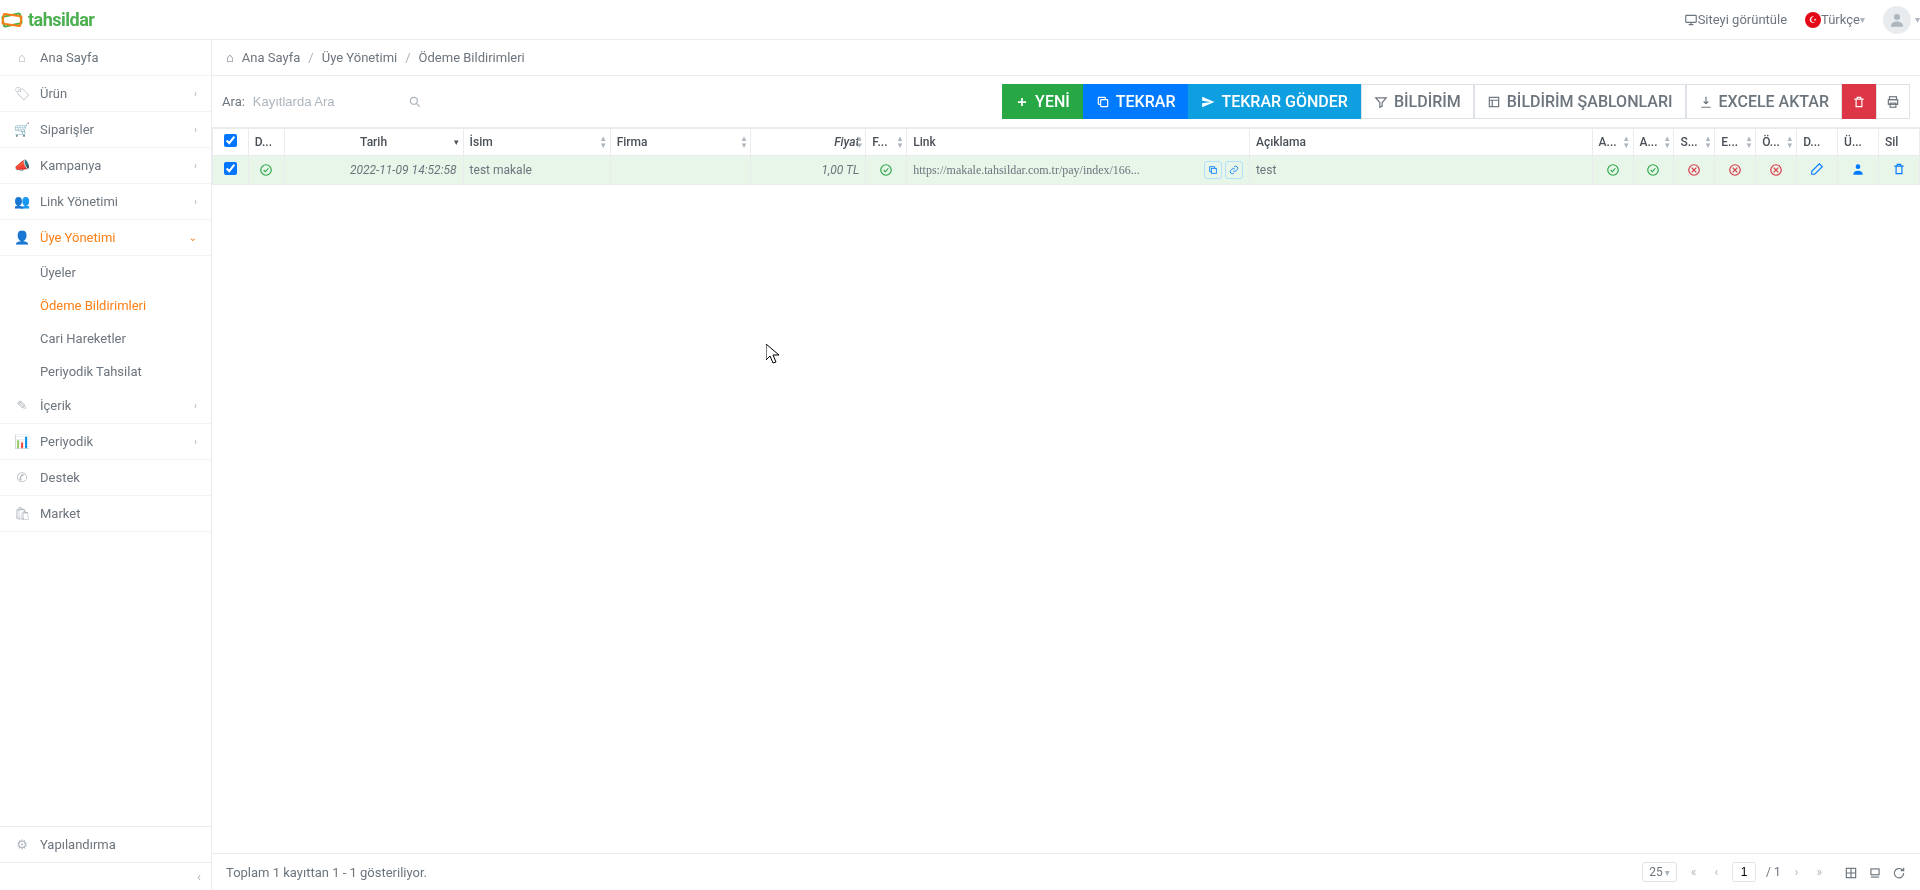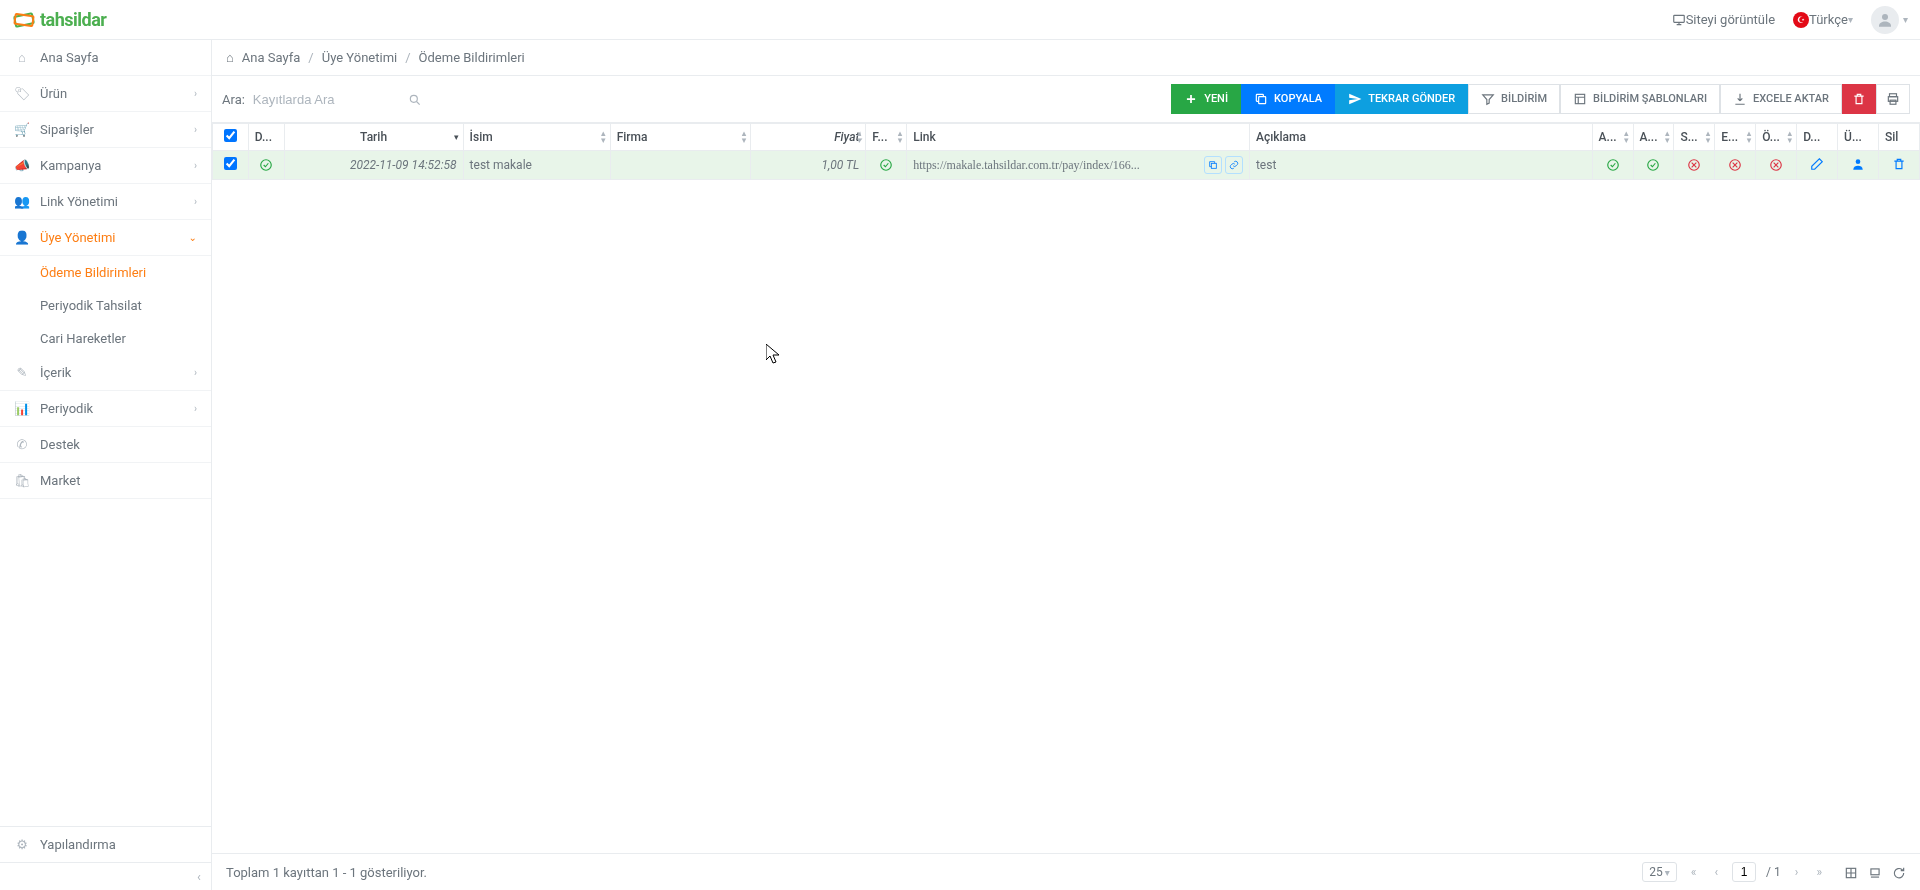--- a/index.html
+++ b/index.html
@@ -1,19 +1,19 @@
 <!DOCTYPE html>
 <html><head>
 <meta charset="utf-8">
 <style>
   * { box-sizing: border-box; margin: 0; padding: 0; }
   body { font-family: -apple-system, BlinkMacSystemFont, "Segoe UI", Roboto, Arial, sans-serif; font-size: 13px; color: #6c757d; background: #fff; overflow: hidden; }
   
   
-  .topbar { height: 40px; display: flex; align-items: center; justify-content: space-between; padding: 0 12px; border-bottom: 1px solid #e9ecef; }
+  .topbar { height: 40px; display: flex; align-items: center; justify-content: space-between; padding: 0 0; border-bottom: 1px solid #e9ecef; }
   .logo { display: flex; align-items: center; gap: 4px; }
   .logo-icon { width: 24px; height: 24px; }
   .logo-text { font-size: 18px; font-weight: 700; color: #4caf50; letter-spacing: -0.5px; }
   .top-right { display: flex; align-items: center; gap: 18px; }
   .top-link { display: flex; align-items: center; cursor: pointer; color: #6c757d; }
   .lang-flag { width: 16px; height: 16px; border-radius: 50%; background: #e30a17; display: inline-flex; align-items: center; justify-content: center; color:#fff; font-size:9px;}
   .avatar-wrap { display: flex; align-items: center; gap: 4px; cursor: pointer; }
   .avatar { width: 28px; height: 28px; border-radius: 50%; background: #e9ecef; display:flex; align-items:center; justify-content:center; color:#adb5bd;}
   .chev { font-size:10px; color:#adb5bd;}
 
@@ -39,21 +39,21 @@
   .breadcrumb a { color:#6c757d; text-decoration:none;}
   .bc-home-icon { color:#6c757d;}
 
   .toolbar-row { display: flex; align-items: center; padding: 8px 10px; border-bottom:1px solid #e9ecef;}
   .search-wrap { display: flex; align-items: center; gap: 6px; position:relative; width: 200px;}
   .search-label { color:#6c757d; font-size:13px;}
   .search-input { border: none; outline:none; padding: 4px 22px 4px 2px; font-size:13px; width: 140px; color:#495057;}
   .search-input::placeholder{color:#adb5bd;}
   .search-icon { position:absolute; right:0; color:#adb5bd;}
   .toolbar-right { margin-left: auto; display: flex; align-items:stretch; gap:0; }
-  .btn { display:flex; align-items:flex-start; gap:6px; padding: 7px 12px; font-size:11px; font-weight:500; cursor:pointer; border:1px solid transparent; white-space:nowrap;}
+  .btn { display:flex; align-items:center; gap:6px; padding: 7px 12px; font-size:16px; font-weight:500; cursor:pointer; border:1px solid transparent; white-space:nowrap;}
   .btn svg, .btn .bi { width:14px; height:14px;}
   .btn-green { background:#28a745; color:#fff;}
   .btn-blue { background:#007bff; color:#fff;}
   .btn-blue2 { background:#0d9fe0; color:#fff;}
   .btn-white { background:#fff; color:#6c757d; border:1px solid #dee2e6;}
   .btn-red { background:#dc3545; color:#fff;}
   .btn-icon-only { padding: 7px 9px; }
 
   
   .table-wrap { flex:1; overflow:auto; }
@@ -151,23 +151,24 @@
       <div class="side-item">
         <span class="icon">👥</span>
         <span>Link Yönetimi</span>
         <span class="arrow">›</span>
       </div>
       <div class="side-item active">
         <span class="icon">👤</span>
         <span>Üye Yönetimi</span>
         <span class="arrow">⌄</span>
       </div>
+      <div class="side-sub">Üyeler</div>
       <div class="side-sub active">Ödeme Bildirimleri</div>
+      <div class="side-sub">Cari Hareketler</div>
       <div class="side-sub">Periyodik Tahsilat</div>
-      <div class="side-sub">Cari Hareketler</div>
       <div class="side-item">
         <span class="icon">✎</span>
         <span>İçerik</span>
         <span class="arrow">›</span>
       </div>
       <div class="side-item">
         <span class="icon">📊</span>
         <span>Periyodik</span>
         <span class="arrow">›</span>
       </div>
@@ -217,21 +218,21 @@
           <svg class="icon-svg" viewBox="0 0 24 24" stroke="currentColor" stroke-width="3">
               <path d="M12 5v14M5 12h14"></path>
             </svg>
           <span>YENİ</span>
         </div>
         <div class="btn btn-blue">
           <svg class="icon-svg" viewBox="0 0 24 24" fill="none" stroke="currentColor" stroke-width="2">
               <rect x="8" y="8" width="12" height="12" rx="1"></rect>
               <path d="M16 8V5a1 1 0 0 0-1-1H5a1 1 0 0 0-1 1v10a1 1 0 0 0 1 1h3"></path>
             </svg>
-          <span>KOPYALA</span>
+          <span>TEKRAR</span>
         </div>
         <div class="btn btn-blue2">
           <svg class="icon-svg" viewBox="0 0 24 24" fill="currentColor">
               <path d="M2 21l21-9L2 3v7l15 2-15 2z"></path>
             </svg>
           <span>TEKRAR GÖNDER</span>
         </div>
         <div class="btn btn-white">
           <svg class="icon-svg" viewBox="0 0 24 24" fill="none" stroke="currentColor" stroke-width="2">
               <path d="M3 5h18l-7 8v6l-4 2v-8z"></path>

